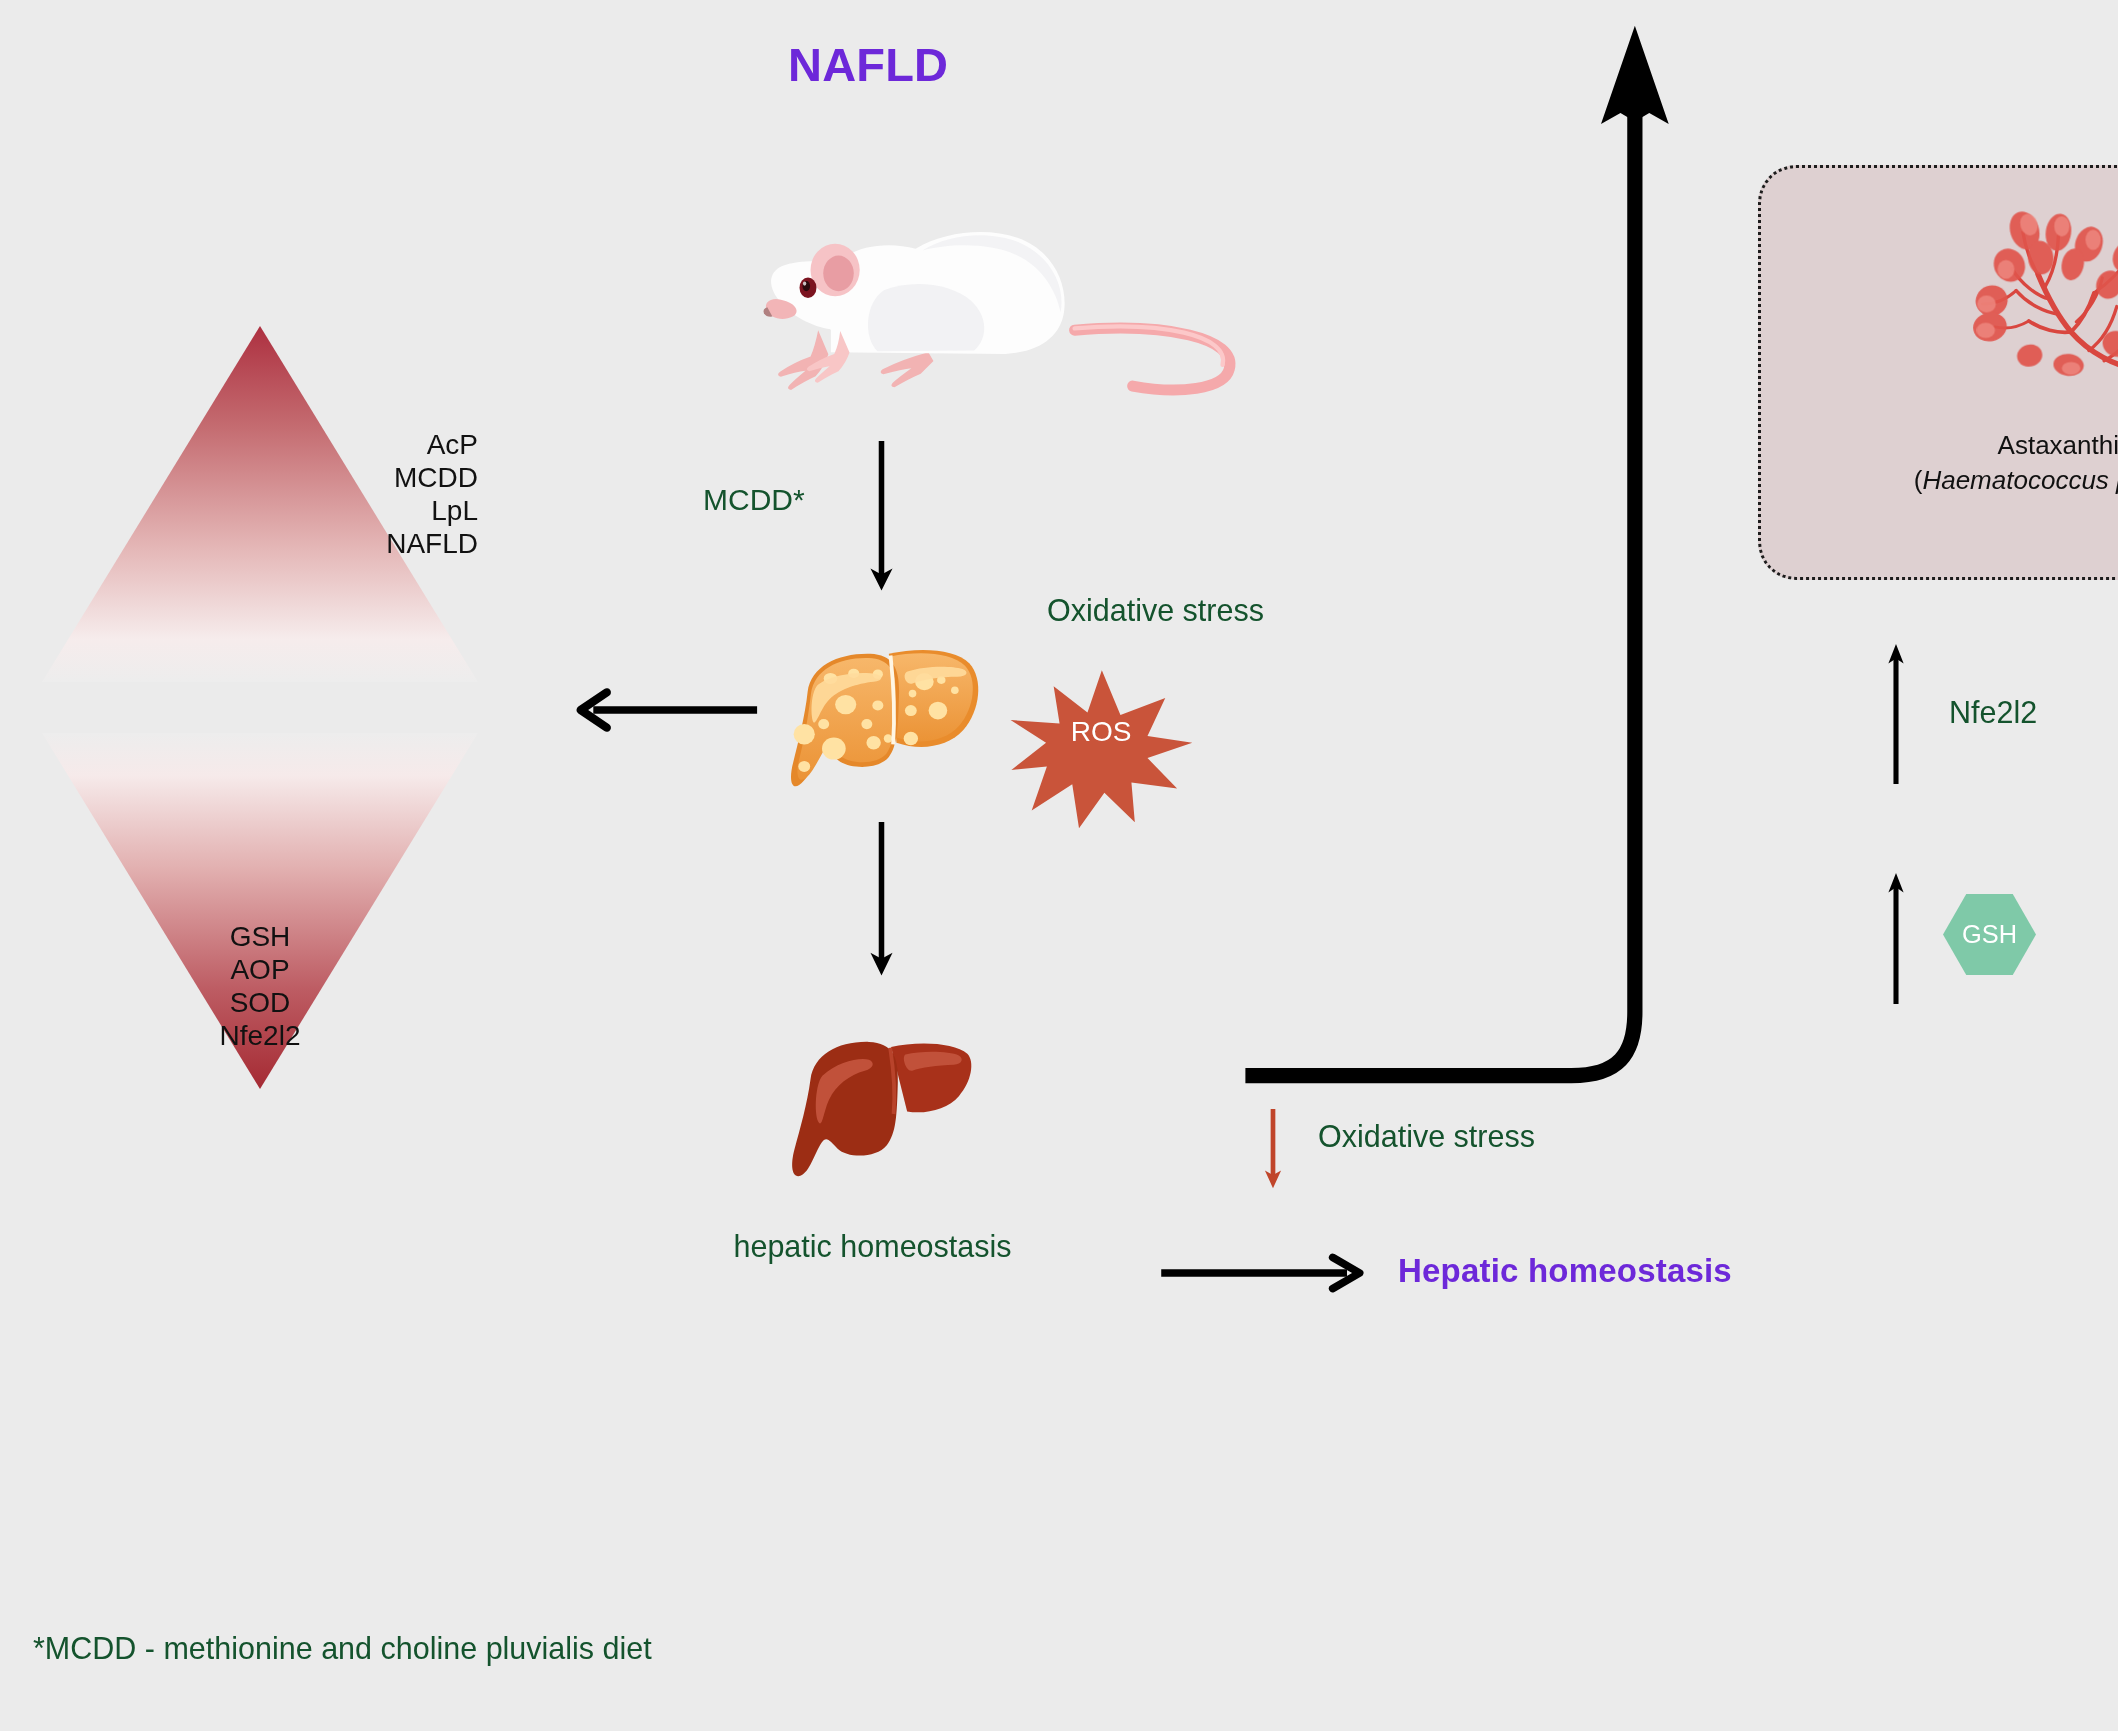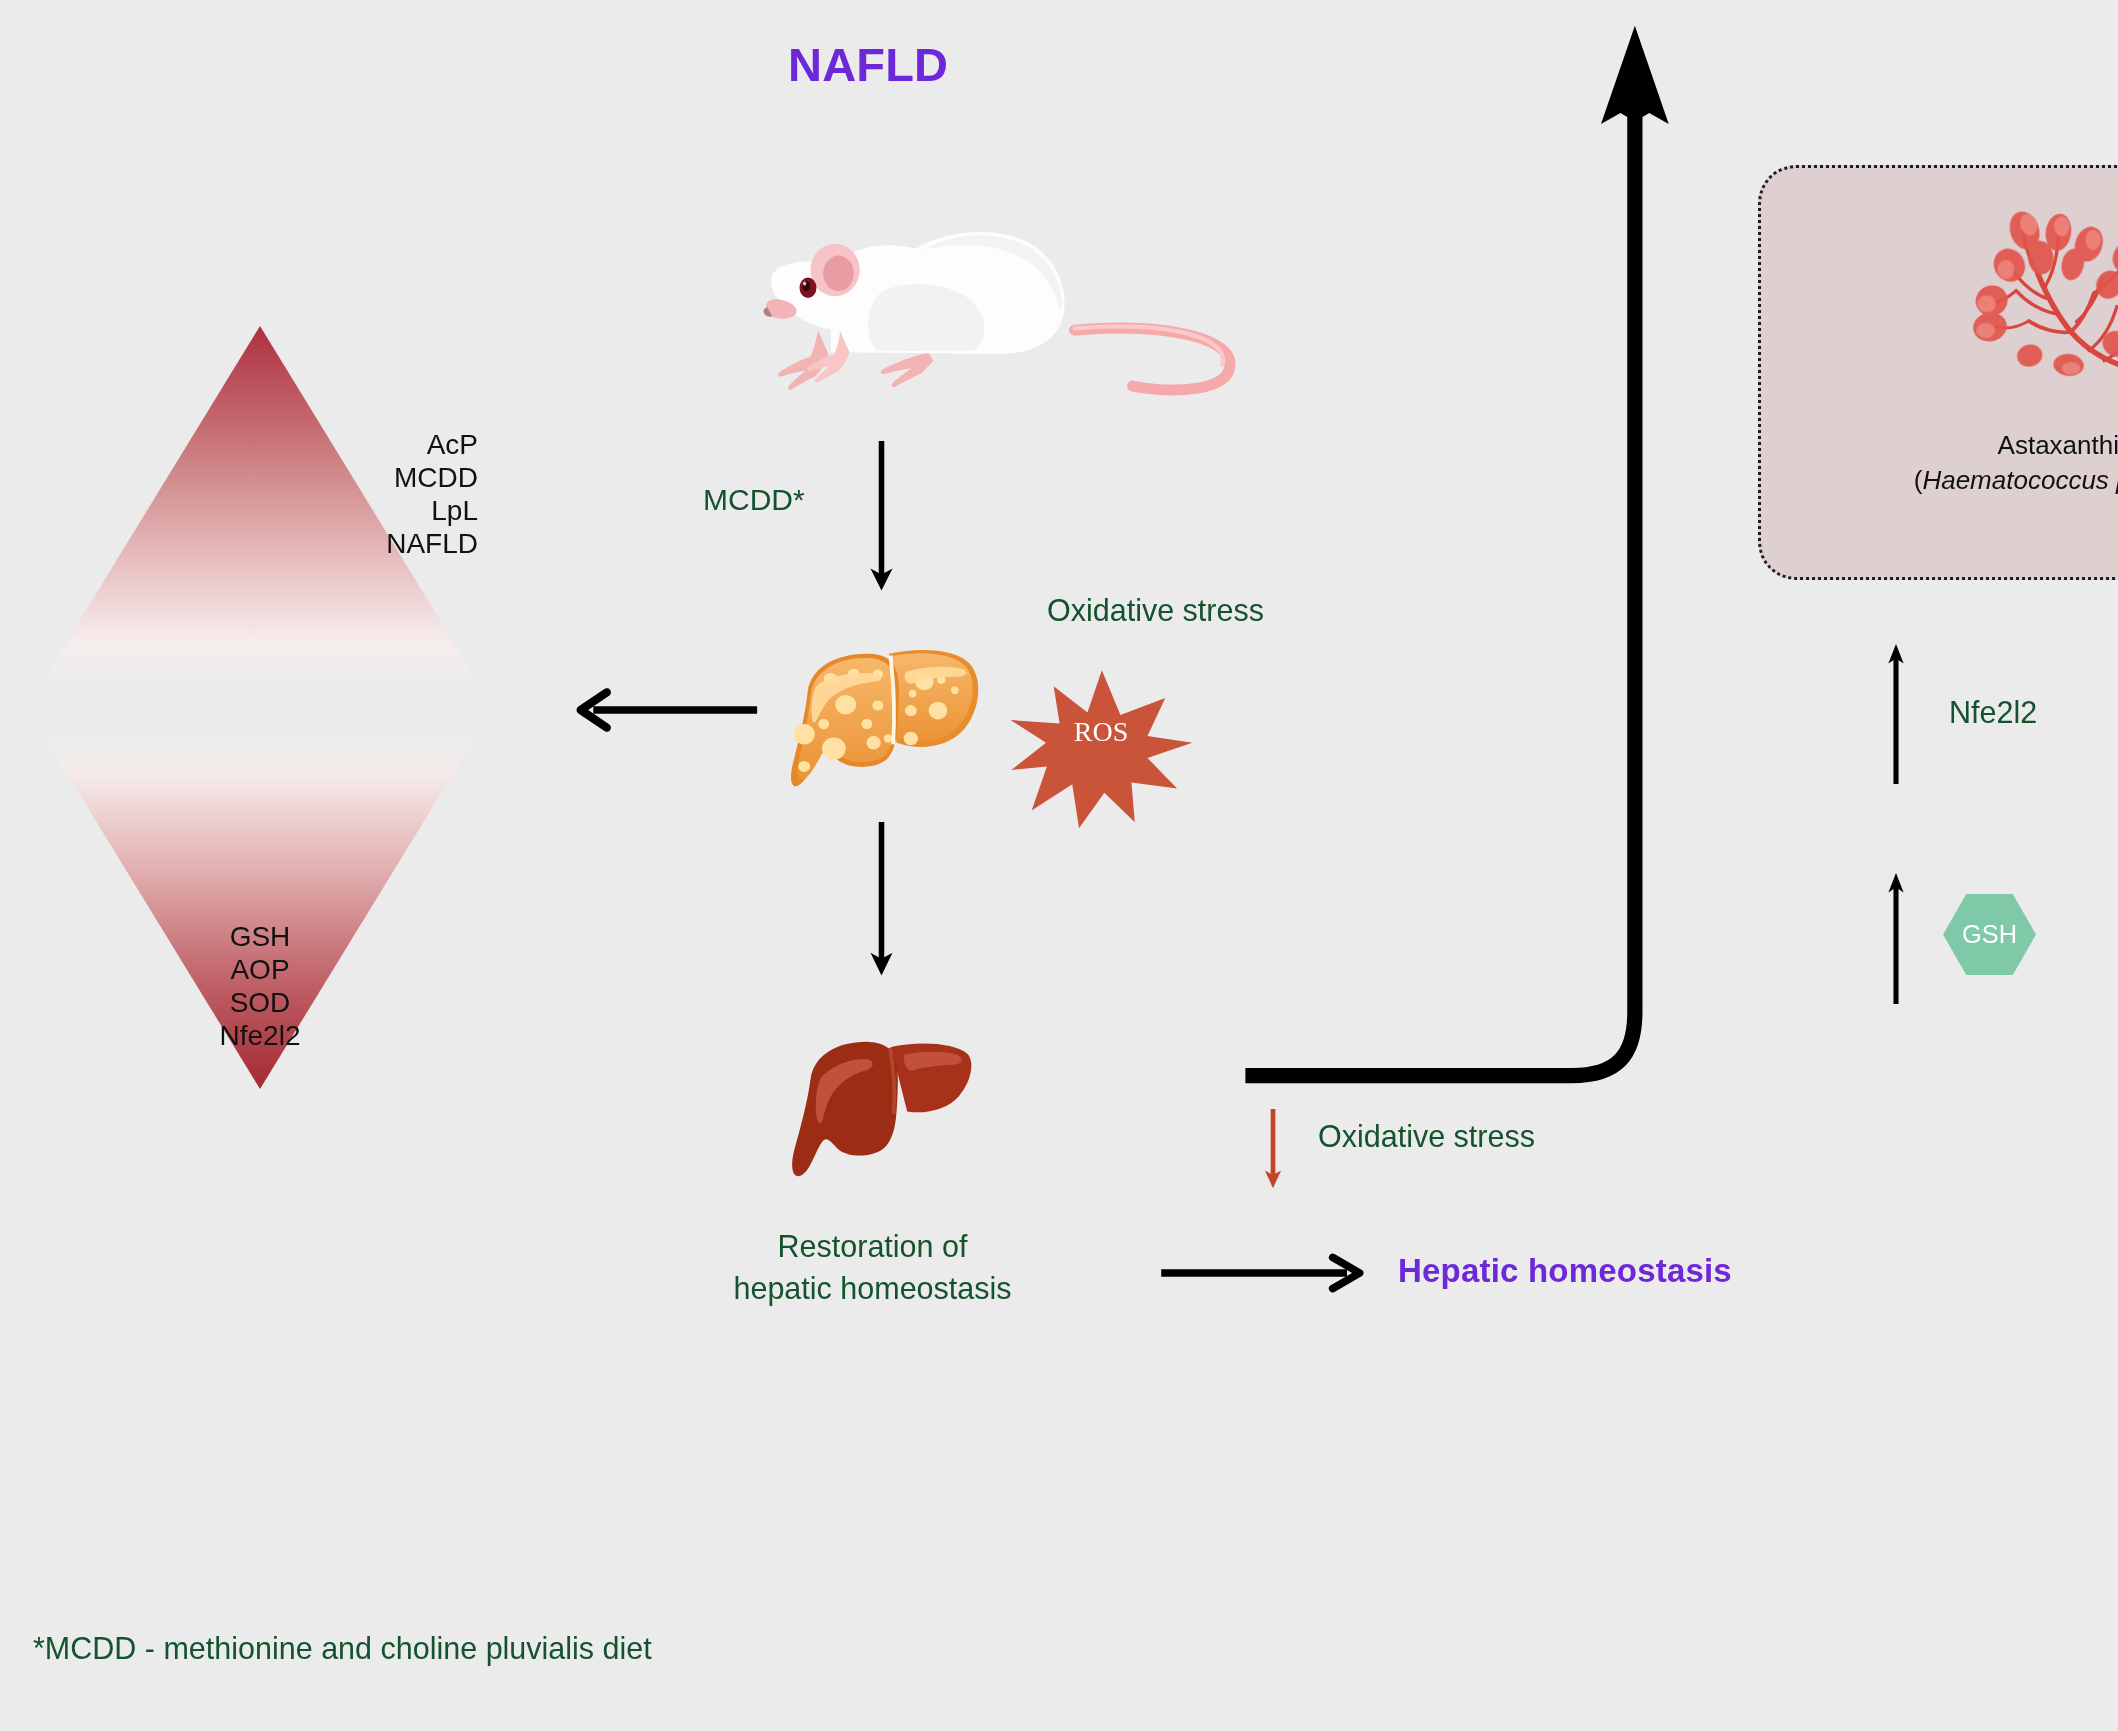--- a/index.html
+++ b/index.html
@@ -187,21 +187,21 @@
              C102 214 106 166 122 154Z" fill="#ffdb9c" opacity=".9"></path>
     <path d="M332 124 C372 110 436 110 462 118 C478 124 474 136 450 136
              C412 136 368 142 344 152 C328 158 318 130 332 124Z" fill="#ffdb9c" opacity=".9"></path>
 
     <path d="M292 86 C300 160 302 240 298 296" fill="none" stroke="#fff6e4" stroke-width="9"></path>
   </svg>
 </div>
 
 <div class="abs lbl" style="left:1047px;top:593px;font-size:30.5px;">Oxidative stress</div>
 
-<div class="abs" style="left:1008px;top:653px;width:186px;height:178px;font-family:Liberation Serif, serif;">
+<div class="abs" style="left:1008px;top:653px;width:186px;height:178px;">
   <svg viewBox="0 0 440 420" width="186" height="178">
     <polygon fill="#c9543a" points="222,40 266,146 372,106 330,196 436,212 330,248 400,320 292,306 300,400 228,330 168,414 152,310 56,372 92,268 8,276 90,212 6,158 122,166 108,78 188,140"></polygon>
   </svg>
   <div class="ros-txt">ROS</div>
 </div>
 
 <div class="abs" style="left:856px;top:822px;width:51px;height:157px;">
   <svg viewBox="0 0 120 370" width="51" height="157">
     <line x1="60" y1="0" x2="60" y2="326" stroke="#000" stroke-width="13"></line>
     <path d="M60 362 L34 308 L60 322 L86 308 Z" fill="#000"></path>
@@ -234,21 +234,20 @@
 
 <div class="abs" style="left:1258px;top:1109px;width:30px;height:81px;">
   <svg viewBox="0 0 70 190" width="30" height="81">
     <line x1="35" y1="0" x2="35" y2="160" stroke="#c0452a" stroke-width="11"></line>
     <path d="M35 186 L16 144 L35 155 L54 144 Z" fill="#c0452a"></path>
   </svg>
 </div>
 <div class="abs lbl" style="left:1318px;top:1119px;font-size:30.5px;">Oxidative stress</div>
 
 <div class="abs lbl ctr" style="left:669px;top:1225px;width:407px;font-size:30.5px;line-height:1.38;">
-  <div>Restoration of</div>
   <div>hepatic homeostasis</div>
 </div>
 
 <div class="abs" style="left:1161px;top:1254px;width:220px;height:38px;">
   <svg viewBox="0 0 520 90" width="220" height="38">
     <line x1="0" y1="45" x2="440" y2="45" stroke="#000" stroke-width="18"></line>
     <polyline points="406,8 470,45 406,82" fill="none" stroke="#000" stroke-width="18" stroke-linecap="round" stroke-linejoin="round"></polyline>
   </svg>
 </div>
 

